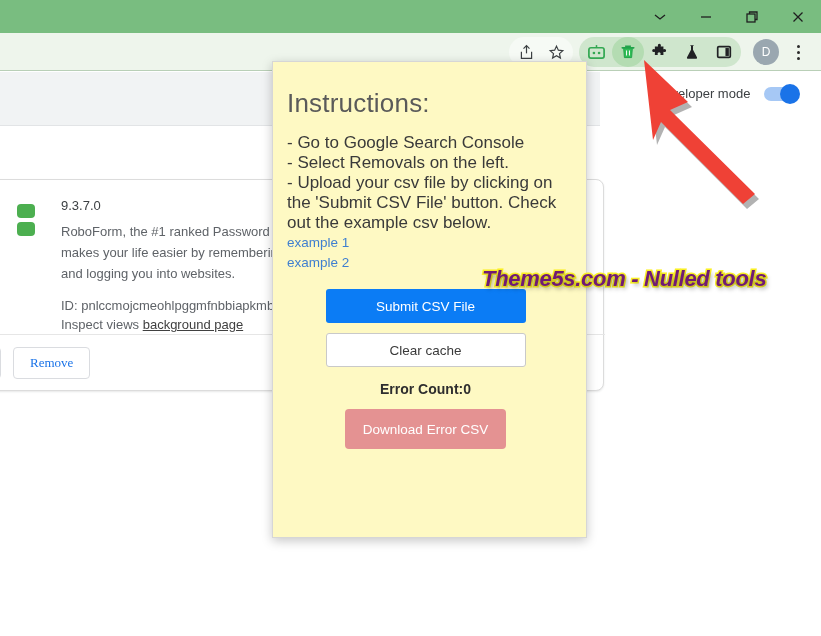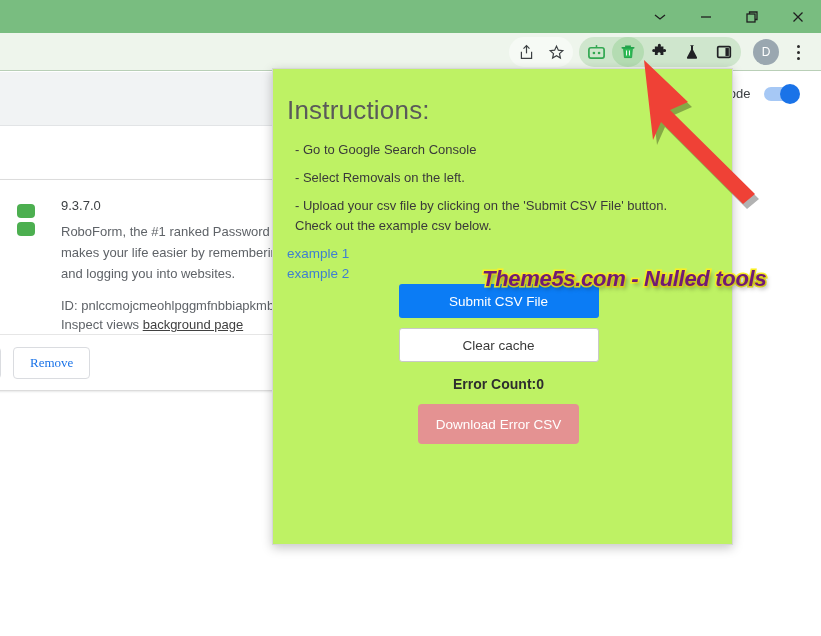--- a/index.html
+++ b/index.html
@@ -215,50 +215,51 @@
     font-size: 13px;
     font-family: Liberation Serif, serif;
     display: flex; align-items: center; justify-content: center;
     white-space: nowrap;
   }
   .chip-btn.partial { margin-left: -48px; }
 
   
   .popup {
     position: absolute;
-    top: 68px; left: 272px;
-    width: 461px; height: 477px;
-    background: #bef264;
+    top: 61px; left: 272px;
+    width: 315px; height: 477px;
+    background: #fef9c3;
     border: 1px solid #d6d6d6;
     box-shadow: 0 3px 10px rgba(0,0,0,.22);
     z-index: 30;
     overflow: hidden;
   }
   .popup-inner { padding: 26px 22px 0 14px; }
   .instr-title {
     font-size: 26px;
     font-weight: 300;
     color: #5a5a5a;
     letter-spacing: .2px;
     margin: 0 0 14px 0;
   }
   .instr-line {
-    font-size: 13px;
+    font-size: 17px;
     line-height: 20px;
     color: #3a3a3a;
-    margin: 8px;
+    margin: 0;
   }
   .instr-link {
     display: block;
     font-size: 13.5px;
     line-height: 20px;
     color: #3f7fd0;
     text-decoration: none;
   }
   .popup-btns {
+    margin-top: 16px;
     display: flex;
     flex-direction: column;
     align-items: center;
     gap: 10px;
   }
   .btn-primary {
     width: 200px; height: 34px;
     background: #0b7cf5;
     border: none;
     border-radius: 3px;

